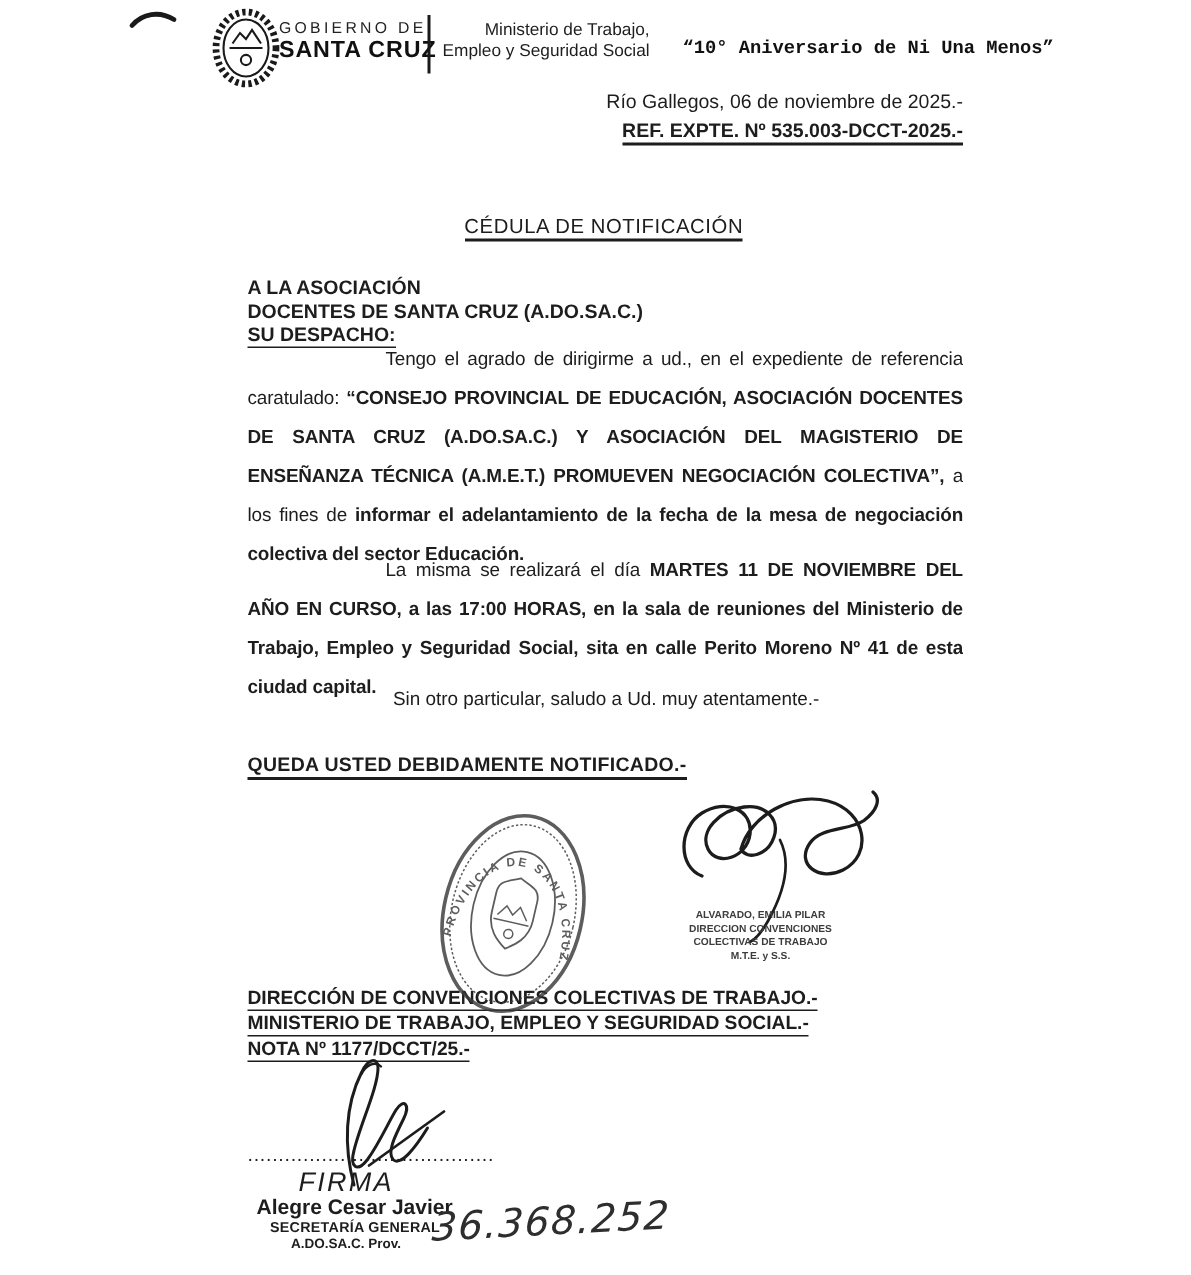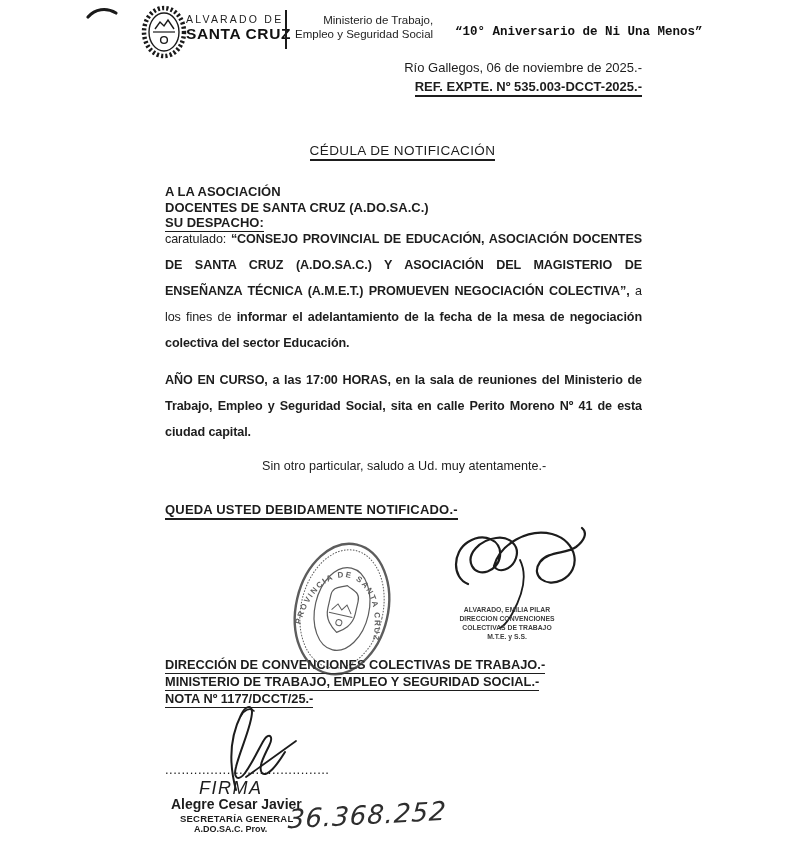--- a/index.html
+++ b/index.html
@@ -46,21 +46,21 @@
   }
   .ink-overlay{pointer-events:none;z-index:5;left:0;top:0;}
   .stamp-text{font-family:"Liberation Sans",sans-serif;font-size:6.8px;font-weight:bold;fill:#3c3c3c;}
 </style>
 </head>
 <body>
 
 <div class="page">
 
   <div class="abs" style="left:186px;top:13px;">
-    <div class="gov-line1">ALVARADO DE</div>
+    <div class="gov-line1">GOBIERNO DE</div>
     <div class="gov-line2">SANTA CRUZ</div>
   </div>
   <div class="abs hdr-divider" style="left:285px;top:10px;"></div>
   <div class="abs ministry" style="left:295px;top:14px;text-align:right;">
     <div>Ministerio de Trabajo,</div>
     <div>Empleo y Seguridad Social</div>
   </div>
   <div class="abs slogan" style="left:455px;top:25px;">“10° Aniversario de Ni Una Menos”</div>
 
   <svg class="abs" style="left:138px;top:3px;" width="52" height="58" viewBox="0 0 52 58">
@@ -80,27 +80,29 @@
     <span class="u2">CÉDULA DE NOTIFICACIÓN</span>
   </div>
 
   <div class="abs addr" style="left:165px;top:184px;">
     <div>A LA ASOCIACIÓN</div>
     <div>DOCENTES DE SANTA CRUZ (A.DO.SA.C.)</div>
     <div><span class="u15">SU DESPACHO:</span></div>
   </div>
 
   <div class="abs para" id="p1" style="left:165px;top:226px;">
+      <div class="bline just indent"><span>Tengo el agrado de dirigirme a ud., en el expediente de referencia</span></div>
       <div class="bline just"><span>caratulado: </span><span class="b">“CONSEJO PROVINCIAL DE EDUCACIÓN, ASOCIACIÓN DOCENTES</span></div>
       <div class="bline just"><span class="b">DE SANTA CRUZ (A.DO.SA.C.) Y ASOCIACIÓN DEL MAGISTERIO DE</span></div>
       <div class="bline just"><span class="b">ENSEÑANZA TÉCNICA (A.M.E.T.) PROMUEVEN NEGOCIACIÓN COLECTIVA”,</span><span> a</span></div>
       <div class="bline just"><span>los fines de </span><span class="b">informar el adelantamiento de la fecha de la mesa de negociación</span></div>
       <div class="bline"><span class="b">colectiva del sector Educación.</span></div>
     </div>
   <div class="abs para" id="p2" style="left:165px;top:367px;">
+      <div class="bline just indent"><span>La misma se realizará el día </span><span class="b">MARTES 11 DE NOVIEMBRE DEL</span></div>
       <div class="bline just"><span class="b">AÑO EN CURSO, a las 17:00 HORAS, en la sala de reuniones del Ministerio de</span></div>
       <div class="bline just"><span class="b">Trabajo, Empleo y Seguridad Social, sita en calle Perito Moreno Nº 41 de esta</span></div>
       <div class="bline"><span class="b">ciudad capital.</span></div>
     </div>
   <div class="abs closing" style="left:262px;top:459px;">Sin otro particular, saludo a Ud. muy atentamente.-</div>
   <div class="abs queda" style="left:165px;top:502px;">
     <span class="u2">QUEDA USTED DEBIDAMENTE NOTIFICADO.-</span>
   </div>
 
   <div class="abs foot-refs" style="left:165px;top:657px;">

